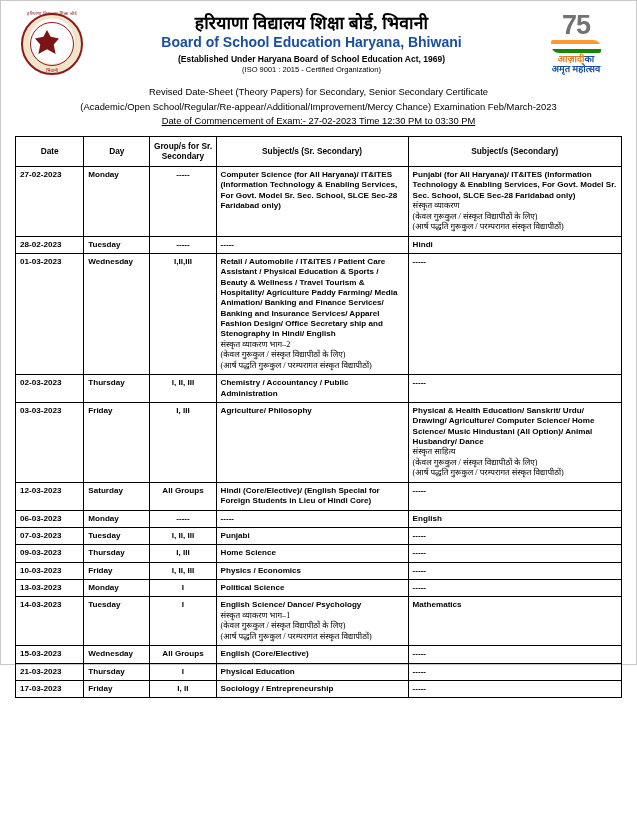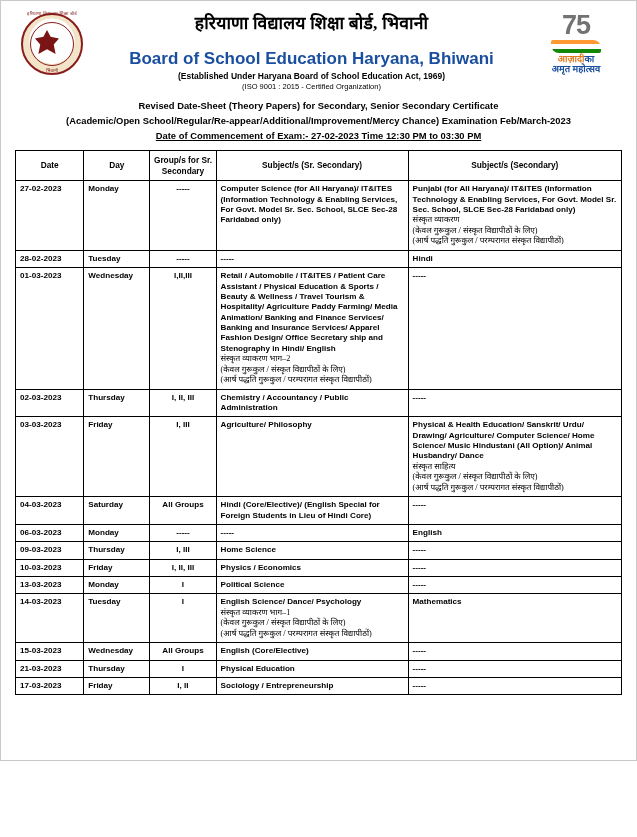--- a/index.html
+++ b/index.html
@@ -10,21 +10,21 @@
   body {
     width: 637px;
     height: 837px;
     font-family: "Liberation Sans", sans-serif;
     color: #000000;
     position: relative;
     overflow: hidden;
   }
   .page {
     width: 637px;
-    height: 761px;
+    height: 665px;
     box-sizing: border-box;
     border: 1px solid #c9c9c9;
     padding: 6px 14px 0 14px;
     position: relative;
   }
 
   
   .header {
     display: flex;
     align-items: flex-start;
@@ -90,25 +90,25 @@
   }
   .title-hindi {
     font-family: "Liberation Serif", serif;
     font-size: 17.5px;
     font-weight: bold;
     color: #000000;
     line-height: 1.15;
     letter-spacing: .2px;
   }
   .title-eng {
-    font-size: 17px;
+    font-size: 14px;
     font-weight: bold;
     color: #1a4fa0;
     line-height: 1.25;
-    margin-top: 15px;
+    margin-top: 1px;
   }
   .title-sub1 {
     font-size: 8.5px;
     font-weight: bold;
     margin-top: 2px;
   }
   .title-sub2 {
     font-size: 7.5px;
     margin-top: 1px;
   }
@@ -143,21 +143,21 @@
   }
   .az-hindi .orange { color: #e07b20; text-align: right; }
 
   
   .doc-headings {
     text-align: center;
     margin-top: 6px;
   }
   .dh-line {
     font-size: 9.4px;
-    font-weight: bold;
+    font-weight: normal;
     line-height: 1.55;
   }
   .dh-line.underline {
     text-decoration: underline;
   }
 
   
   table.sched {
     border-collapse: collapse;
     width: 100%;
@@ -283,32 +283,39 @@
           <td class="subj"><span>-----</span></td>
         </tr>
         <tr>
           <td class="date">03-03-2023</td>
           <td class="day">Friday</td>
           <td class="grp">I, III</td>
           <td class="subj"><span>Agriculture/ Philosophy</span></td>
           <td class="subj"><span>Physical &amp; Health Education/ Sanskrit/ Urdu/ Drawing/ Agriculture/ Computer Science/ Home Science/ Music Hindustani (All Option)/ Animal Husbandry/  Dance</span><div class="devan">संस्कृत साहित्य</div><div class="devan">(केवल गुरूकुल / संस्कृत विद्यापीठों के लिए)</div><div class="devan">(आर्ष पद्धति गुरूकुल / परम्परागत संस्कृत विद्यापीठों)</div></td>
         </tr>
         <tr>
-          <td class="date">04-03-2023</td>
+          <td class="date">12-03-2023</td>
           <td class="day">Saturday</td>
           <td class="grp">All Groups</td>
           <td class="subj"><span>Hindi (Core/Elective)/ (English Special for Foreign Students in Lieu of Hindi Core)</span></td>
           <td class="subj"><span>-----</span></td>
         </tr>
         <tr class="compact">
           <td class="date">06-03-2023</td>
           <td class="day">Monday</td>
           <td class="grp">-----</td>
           <td class="subj"><span>-----</span></td>
           <td class="subj"><span>English</span></td>
+        </tr>
+        <tr class="compact">
+          <td class="date">07-03-2023</td>
+          <td class="day">Tuesday</td>
+          <td class="grp">I, II, III</td>
+          <td class="subj"><span>Punjabi</span></td>
+          <td class="subj"><span>-----</span></td>
         </tr>
         <tr class="compact">
           <td class="date">09-03-2023</td>
           <td class="day">Thursday</td>
           <td class="grp">I, III</td>
           <td class="subj"><span>Home Science</span></td>
           <td class="subj"><span>-----</span></td>
         </tr>
         <tr class="compact">
           <td class="date">10-03-2023</td>

